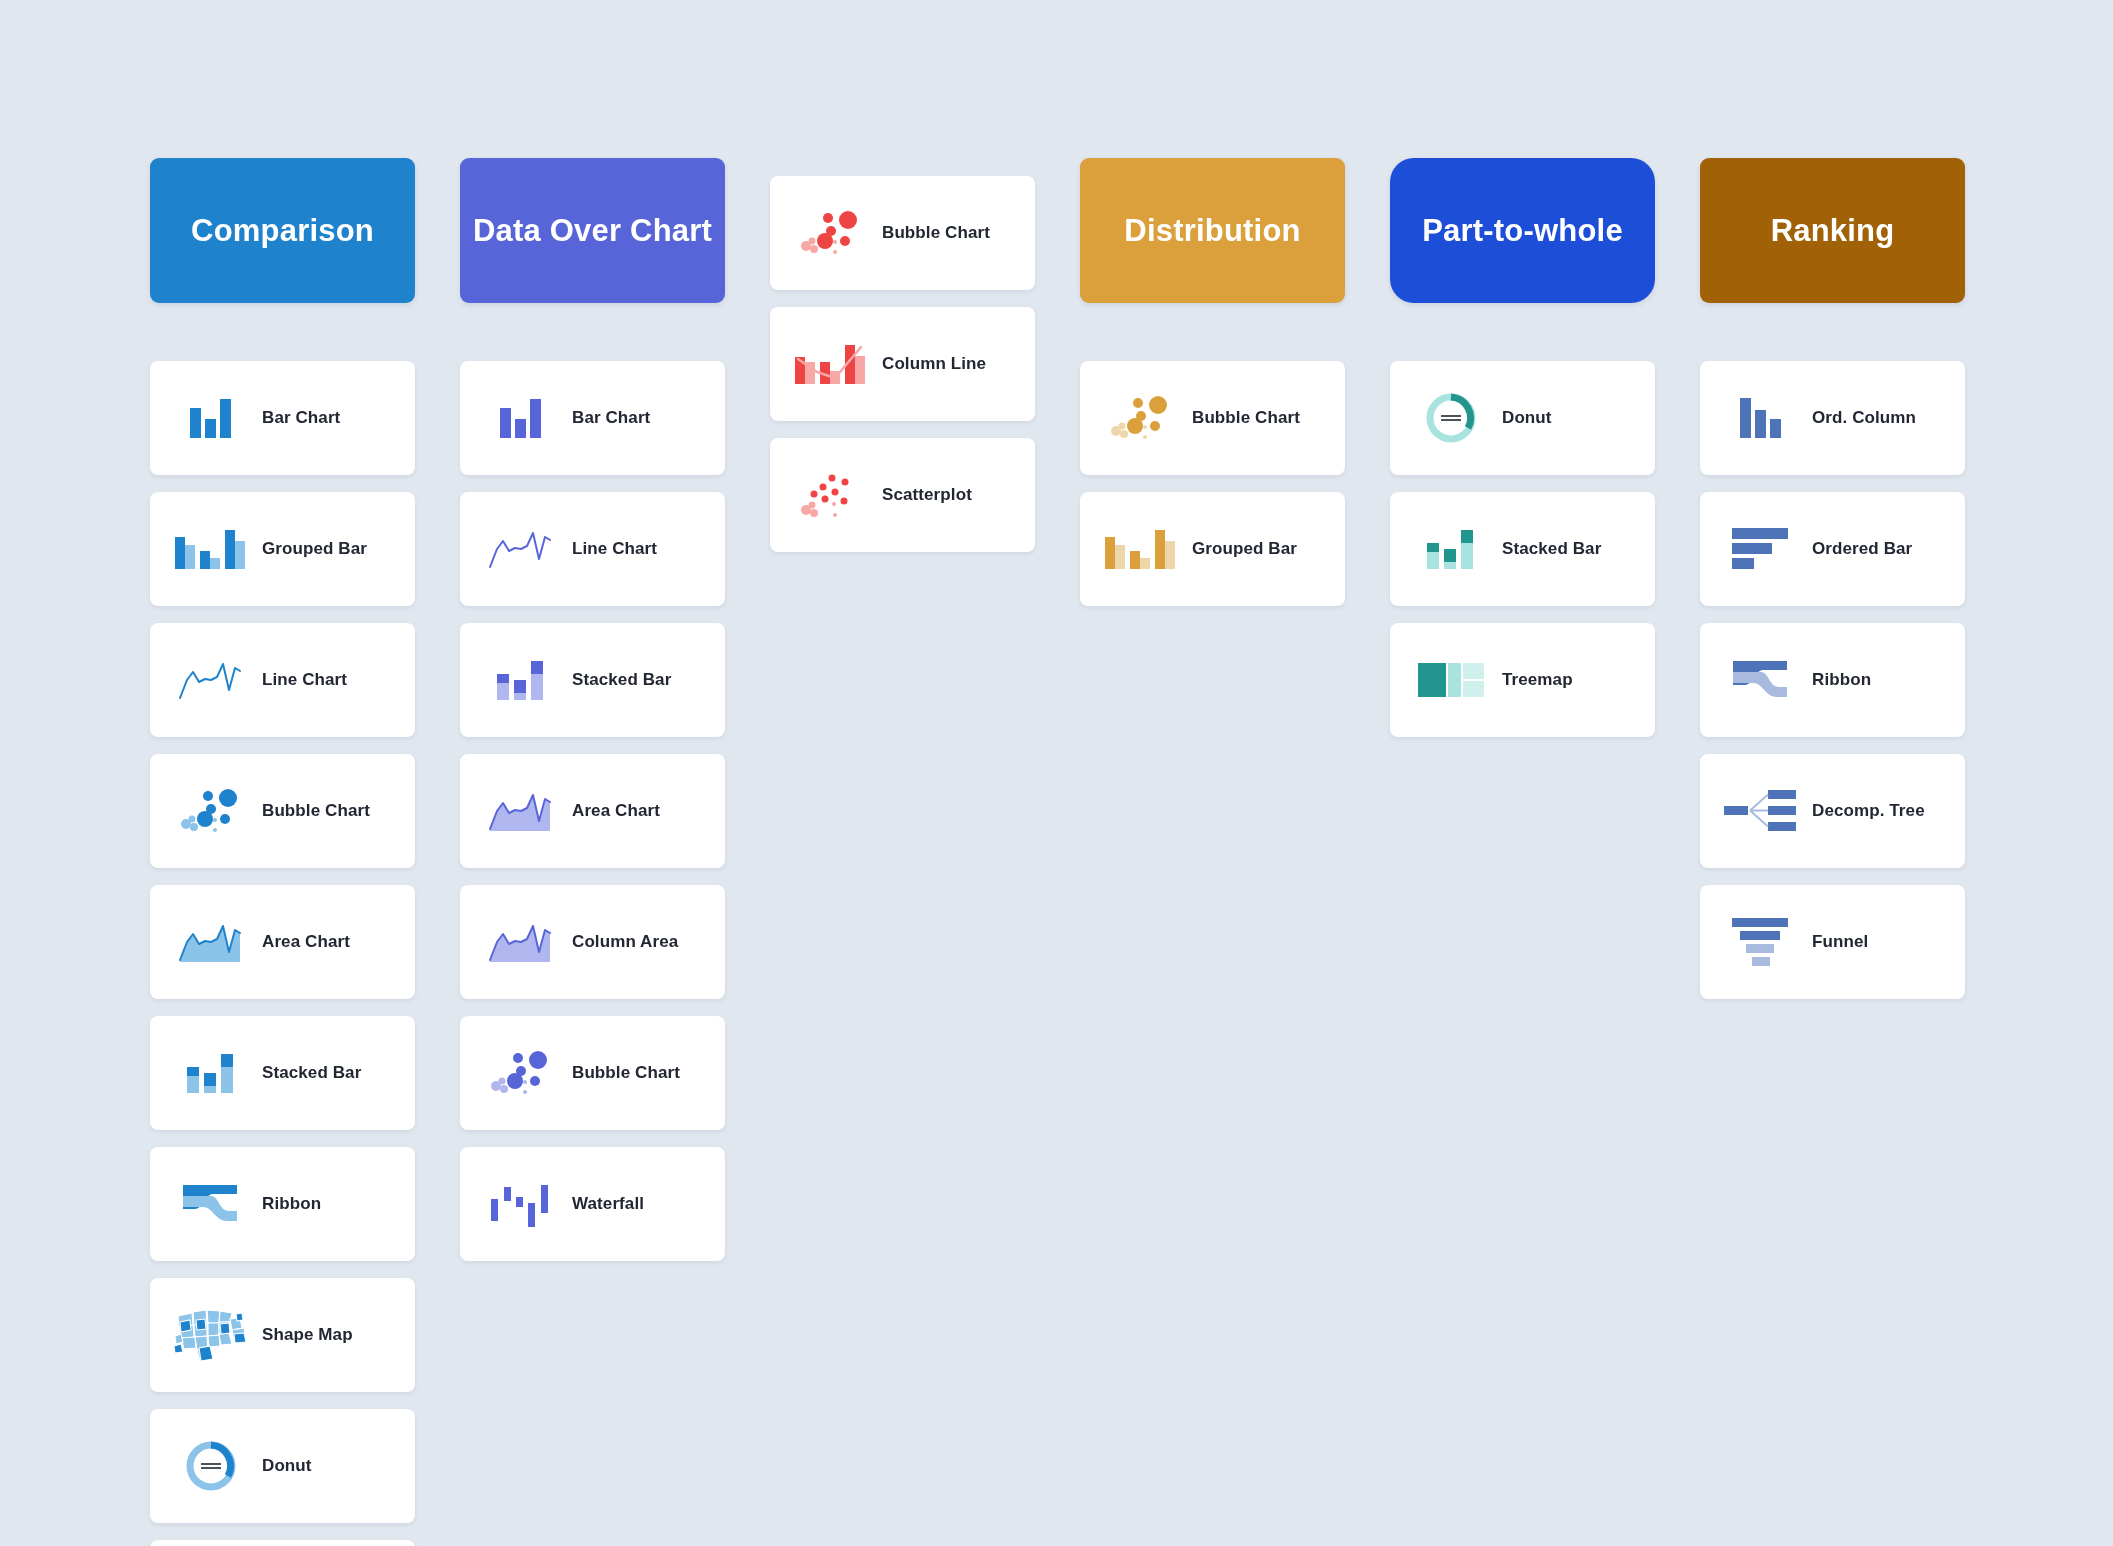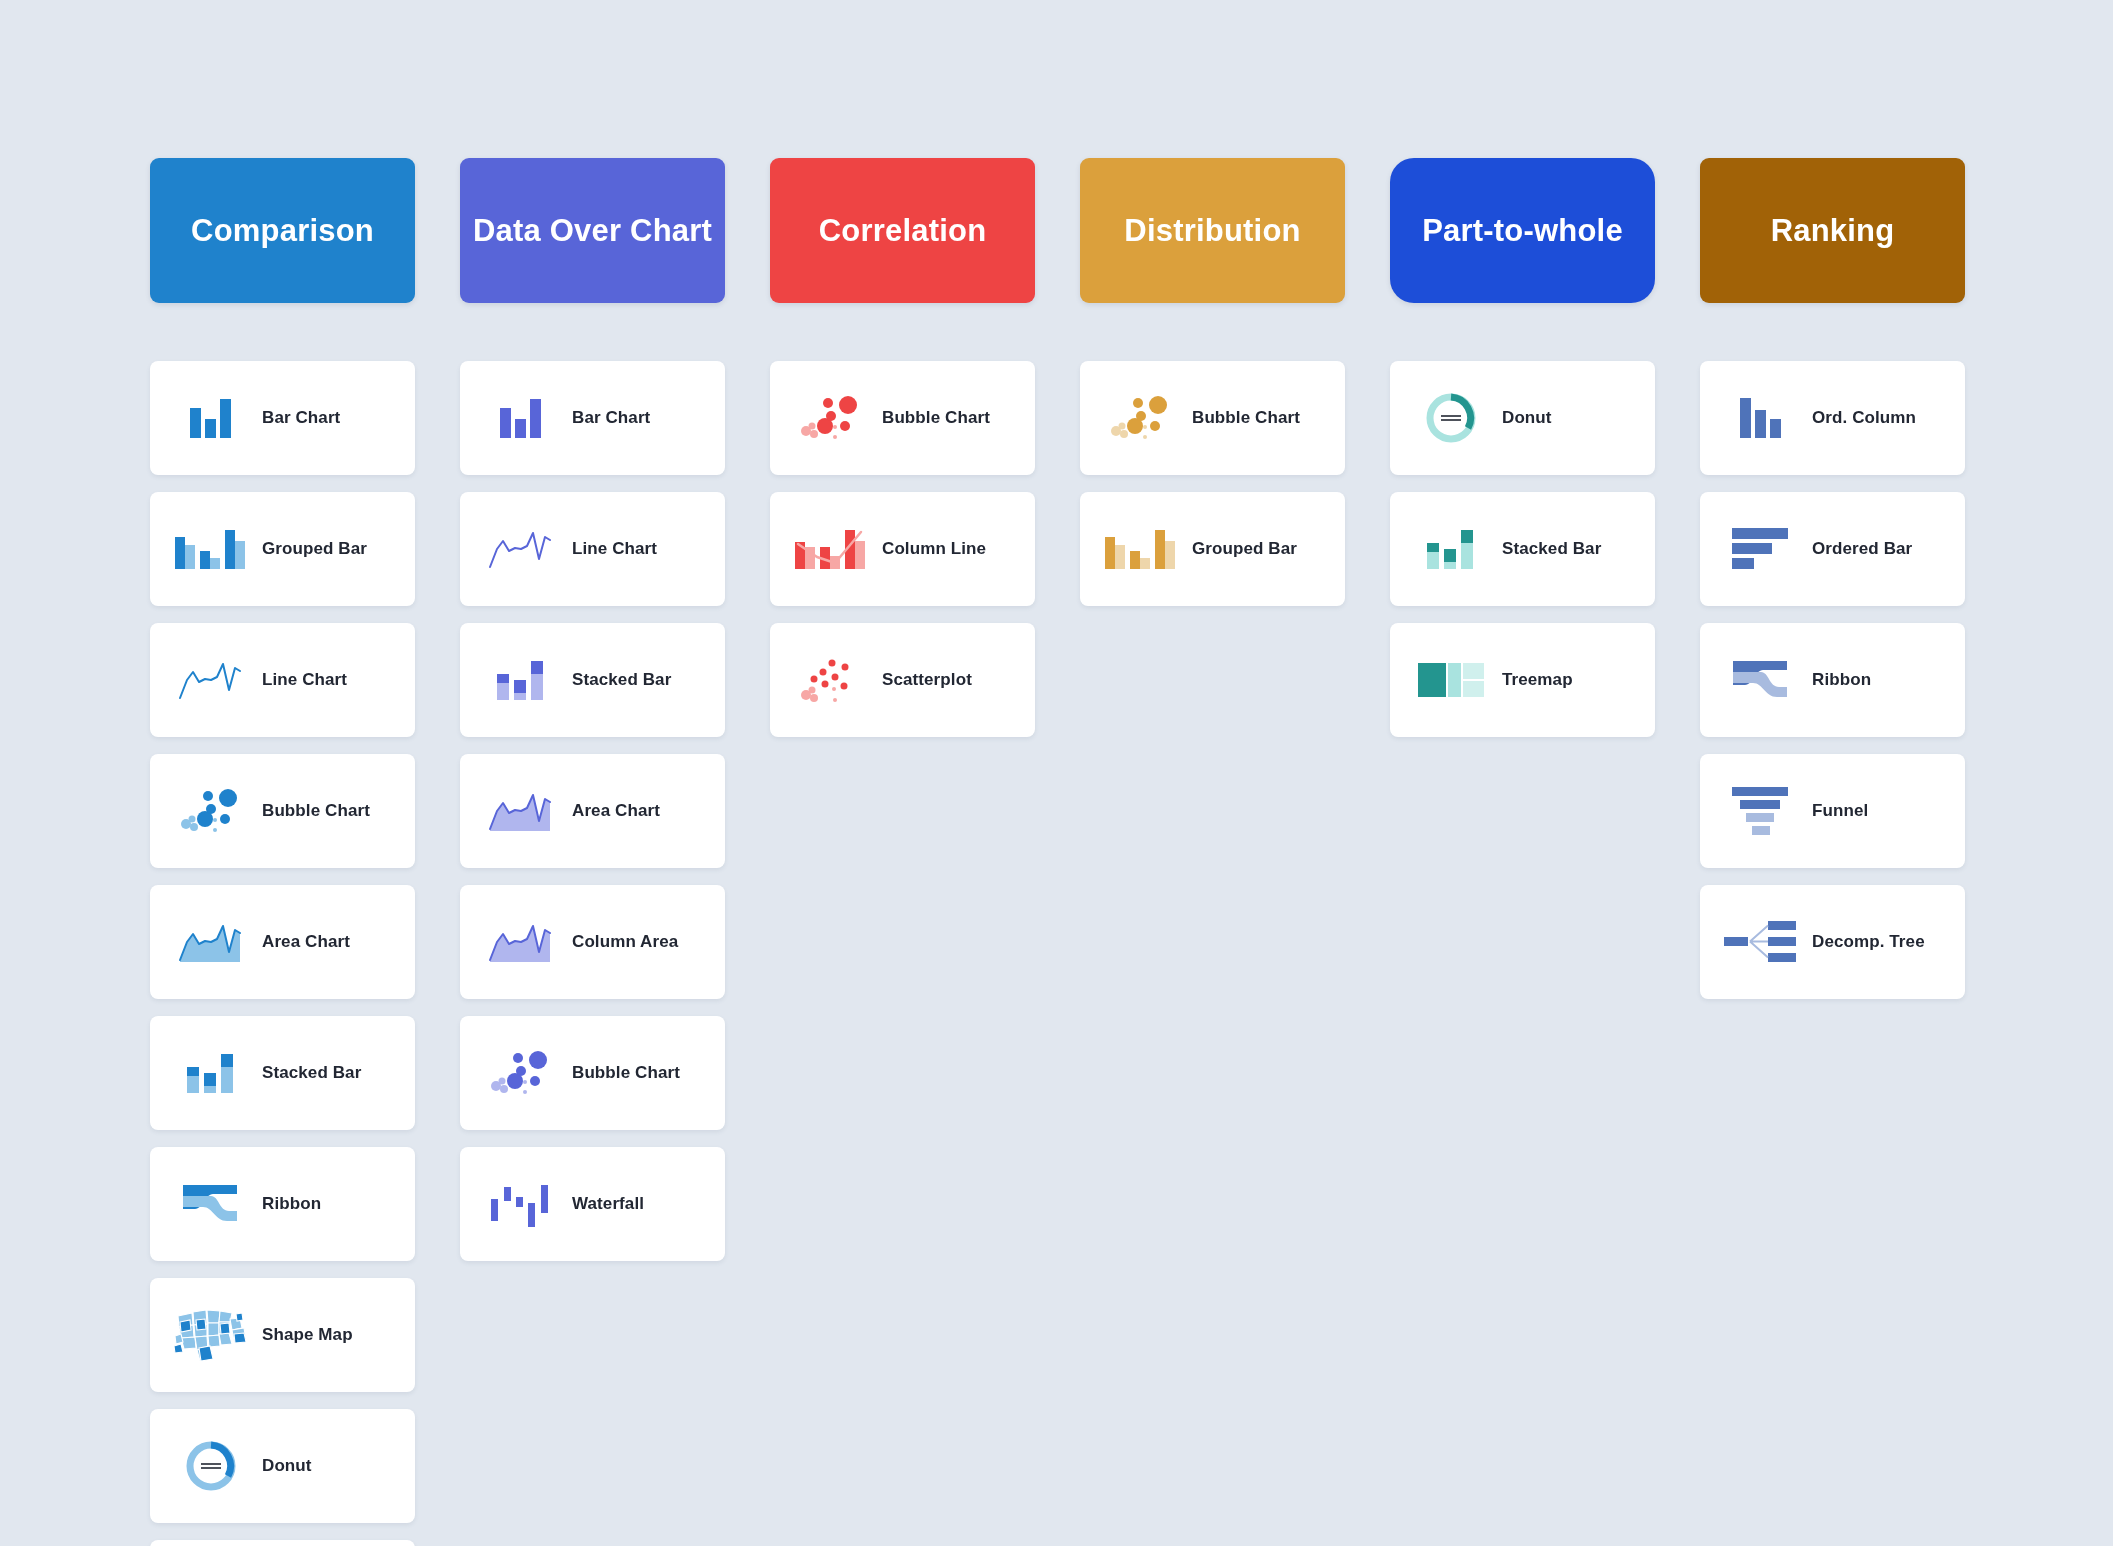--- a/index.html
+++ b/index.html
@@ -301,21 +301,20 @@
                 <rect x="27" y="18" width="7" height="10" fill="#5865d8"></rect>
                 <rect x="39" y="24" width="7" height="24" fill="#5865d8"></rect>
                 <rect x="52" y="6" width="7" height="28" fill="#5865d8"></rect>
               </svg>
             </div>
             <div class="card-label">Waterfall</div>
           </div>
         </div>
       </div>
       <div class="column">
-        <div class="col-header" style="background: rgb(238, 68, 68);">Correlation</div>
         <div class="cards">
           <div class="card">
             <div class="icon-wrap">
               <svg width="62" height="50" viewBox="0 0 62 50">
                 <circle cx="6" cy="38" r="5" fill="#f7a7a5"></circle>
                 <circle cx="14" cy="41" r="4" fill="#f7a7a5"></circle>
                 <circle cx="12" cy="33" r="3.5" fill="#f7a7a5"></circle>
                 <circle cx="25" cy="33" r="8" fill="#ee4444"></circle>
                 <circle cx="31" cy="23" r="5" fill="#ee4444"></circle>
                 <circle cx="28" cy="10" r="5" fill="#ee4444"></circle>
@@ -464,37 +463,37 @@
             <div class="icon-wrap">
               <svg width="60" height="46" viewBox="0 0 60 46">
                 <path d="M2,4 L56,4 L56,13 L32,13 C24,13 22,28 14,28 L2,28 Z" fill="#4f73b9"></path>
                 <path d="M2,15 L30,15 C38,15 38,30 48,30 L56,30 L56,40 L46,40 C34,40 32,26 22,26 L2,26 Z" fill="#a8bbdf"></path>
               </svg>
             </div>
             <div class="card-label">Ribbon</div>
           </div>
           <div class="card">
             <div class="icon-wrap">
-              <svg width="62" height="53" viewBox="0 0 62 53">
-                <rect x="2" y="2" width="56" height="9" fill="#4f73b9"></rect>
-                <rect x="10" y="15" width="40" height="9" fill="#4f73b9"></rect>
-                <rect x="16" y="28" width="28" height="9" fill="#a8bbdf"></rect>
-                <rect x="22" y="41" width="18" height="9" fill="#a8bbdf"></rect>
-              </svg>
-            </div>
-            <div class="card-label">Funnel</div>
-          </div>
-          <div class="card">
-            <div class="icon-wrap">
               <svg width="74" height="46" viewBox="0 0 74 46">
                 <rect x="0" y="18" width="24" height="9" fill="#4f73b9"></rect>
                 <rect x="44" y="2" width="28" height="9" fill="#4f73b9"></rect>
                 <rect x="44" y="18" width="28" height="9" fill="#4f73b9"></rect>
                 <rect x="44" y="34" width="28" height="9" fill="#4f73b9"></rect>
                 <path d="M26,22.5 L44,6.5 M26,22.5 L44,22.5 M26,22.5 L44,38.5" stroke="#a8bbdf" stroke-width="2" fill="none"></path>
               </svg>
             </div>
             <div class="card-label">Decomp. Tree</div>
           </div>
+          <div class="card">
+            <div class="icon-wrap">
+              <svg width="62" height="53" viewBox="0 0 62 53">
+                <rect x="2" y="2" width="56" height="9" fill="#4f73b9"></rect>
+                <rect x="10" y="15" width="40" height="9" fill="#4f73b9"></rect>
+                <rect x="16" y="28" width="28" height="9" fill="#a8bbdf"></rect>
+                <rect x="22" y="41" width="18" height="9" fill="#a8bbdf"></rect>
+              </svg>
+            </div>
+            <div class="card-label">Funnel</div>
+          </div>
         </div>
       </div>
     </div>
 </div>
 
 </body></html>

